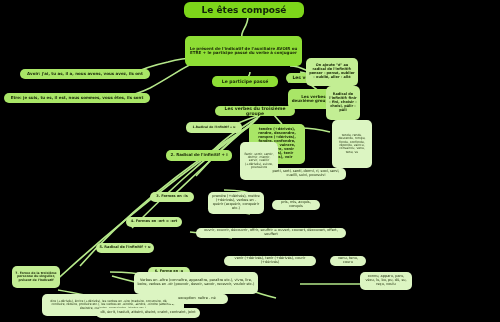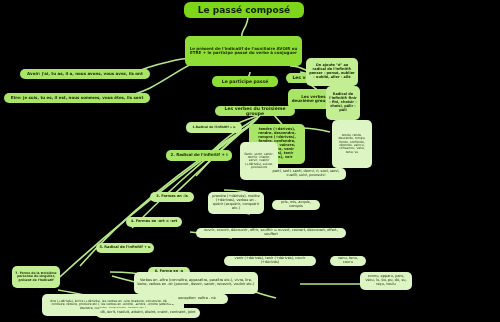--- a/index.html
+++ b/index.html
@@ -51,21 +51,21 @@
       <path d="M190,232 C210,234 222,236 232,238"></path>
       <path d="M110,272 C130,272 142,274 150,276"></path>
       <path d="M112,276 C140,284 170,290 190,294"></path>
       <path d="M58,290 C70,292 80,294 90,296"></path>
       <path d="M60,296 C80,302 110,308 140,312"></path>
       <path d="M300,284 C330,284 350,284 368,284"></path>
       <path d="M250,290 C260,294 268,296 276,298"></path>
     </g>
   </svg>
 
-  <div class="node root" style="left:184px;top:2px;width:120px;height:16px;">Le passé composé</div>
+  <div class="node root" style="left:184px;top:2px;width:120px;height:16px;">Le êtes composé</div>
 
   <div class="node lvl1 t4" style="left:185px;top:36px;width:117px;height:30px;">Le présent de l'indicatif de l'auxiliaire AVOIR ou ETRE + le participe passé du verbe à conjuguer</div>
 
   <div class="node lvl2 t4" style="left:20px;top:69px;width:130px;height:10px;">Avoir: j'ai, tu as, il a, nous avons, vous avez, ils ont</div>
 
   <div class="node lvl2 t4" style="left:4px;top:93px;width:146px;height:10px;">Etre: je suis, tu es, il est, nous sommes, vous êtes, ils sont</div>
 
   <div class="node lvl1 t45" style="left:212px;top:76px;width:66px;height:11px;">Le participe passé</div>
 
   <div class="node lvl2 t45" style="left:286px;top:73px;width:58px;height:10px;">Les verbes en -ER</div>

